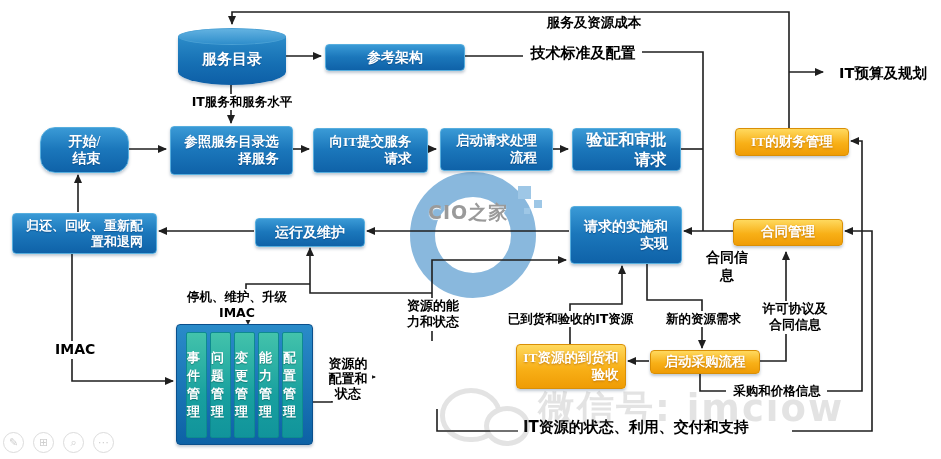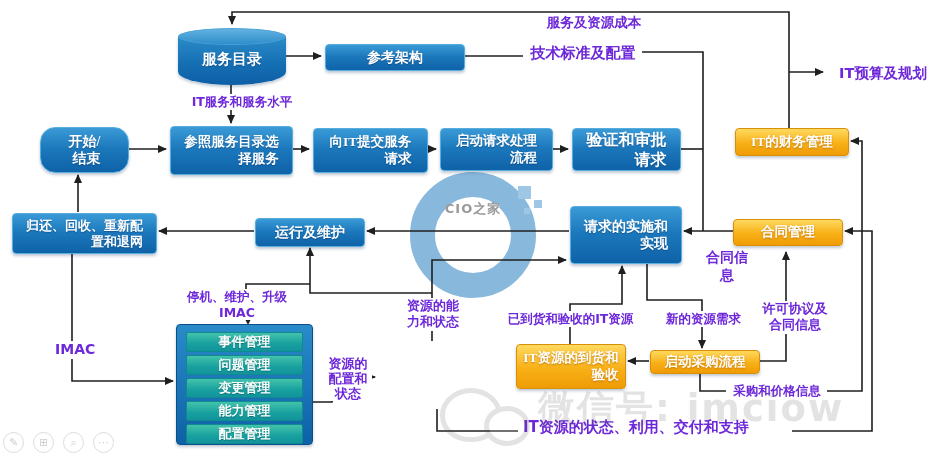--- a/index.html
+++ b/index.html
@@ -41,46 +41,46 @@
   }
   .cyl .cyl-label{
     position:absolute;left:0;right:0;color:#fff;font-weight:bold;text-align:center;
     white-space:pre-line;line-height:1.25;text-shadow:0 1px 1px rgba(0,40,90,.4);
   }
   
   .stack{
     position:absolute;z-index:3;box-sizing:border-box;
     background:linear-gradient(180deg,#2a8bc9 0%,#0d61a5 100%);
     border:1px solid #0a4f8c;border-radius:4px;
-    display:flex;flex-direction:column;gap:3px;padding:7px 9px 6px 9px;
+    display:flex;gap:3px;padding:7px 9px 6px 9px;
     box-shadow:0 2px 3px rgba(0,40,80,.25);
   }
   .stack .row{
     flex:1;display:flex;align-items:center;justify-content:center;
     color:#fff;font-weight:bold;font-size:13px;border-radius:2px;
     background:linear-gradient(180deg,#43c3ab 0%,#18a09f 60%,#11949b 100%);
     border:1px solid #0e8a90;text-shadow:0 1px 1px rgba(0,70,70,.45);
   }
   
   .lbl{
-    position:absolute;color:#6d28d9;font-weight:bold;font-size:13px;text-align:center;
+    position:absolute;color:#000000;font-weight:bold;font-size:13px;text-align:center;
     white-space:pre-line;line-height:1.25;z-index:4;background:#ffffff;padding:0 1px;
   }
   .lbl.nobg{background:transparent;}
   
   svg.wires{position:absolute;left:0;top:0;z-index:2;pointer-events:none;}
   
   .logo{position:absolute;left:410px;top:172px;width:126px;height:126px;z-index:1;}
   .logo .ring{
     position:absolute;left:0;top:0;width:126px;height:126px;box-sizing:border-box;
     border:25px solid #7fb2da;border-radius:50%;opacity:.92;
   }
   .logo .logo-text{
-    position:absolute;left:18px;top:28px;width:90px;text-align:center;
-    font-size:13px;font-weight:bold;color:#9a9a9a;letter-spacing:1px;
+    position:absolute;left:18px;top:28px;width:90px;
+    font-size:19px;font-weight:bold;color:#9a9a9a;letter-spacing:1px;
     text-shadow:0 1px 1px #ffffff;z-index:2;
   }
   .logo .sq{position:absolute;background:#9ec7e6;}
   
   .wechat{position:absolute;left:440px;top:382px;z-index:5;opacity:.16;pointer-events:none;}
   .wechat .bub1{position:absolute;left:0;top:6px;width:52px;height:44px;border:5px solid #555;border-radius:50% 50% 48% 48%;}
   .wechat .bub2{position:absolute;left:44px;top:24px;width:36px;height:30px;border:5px solid #555;border-radius:50%;background:#fff;}
   .wechat .wechat-text{
     position:absolute;left:98px;top:2px;width:340px;font-size:37px;font-weight:bold;
     color:#555;letter-spacing:2px;white-space:nowrap;

